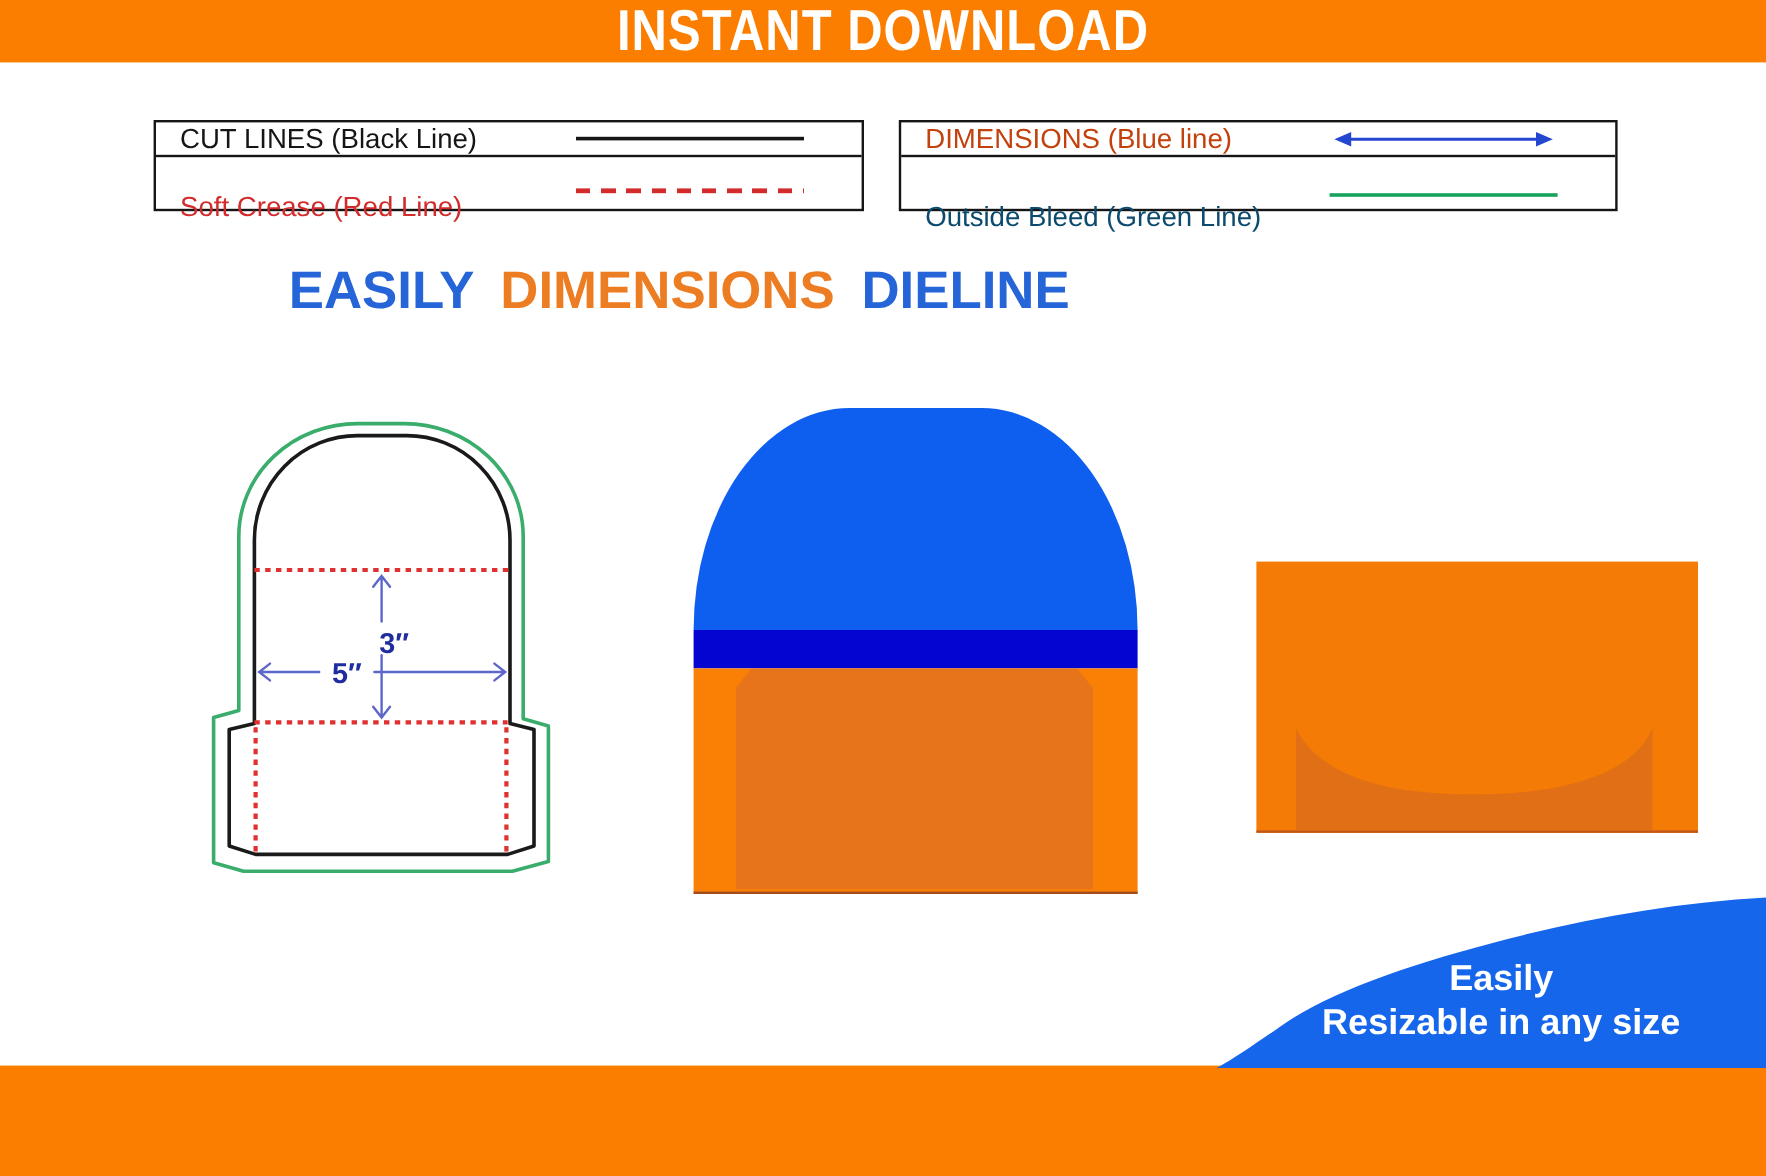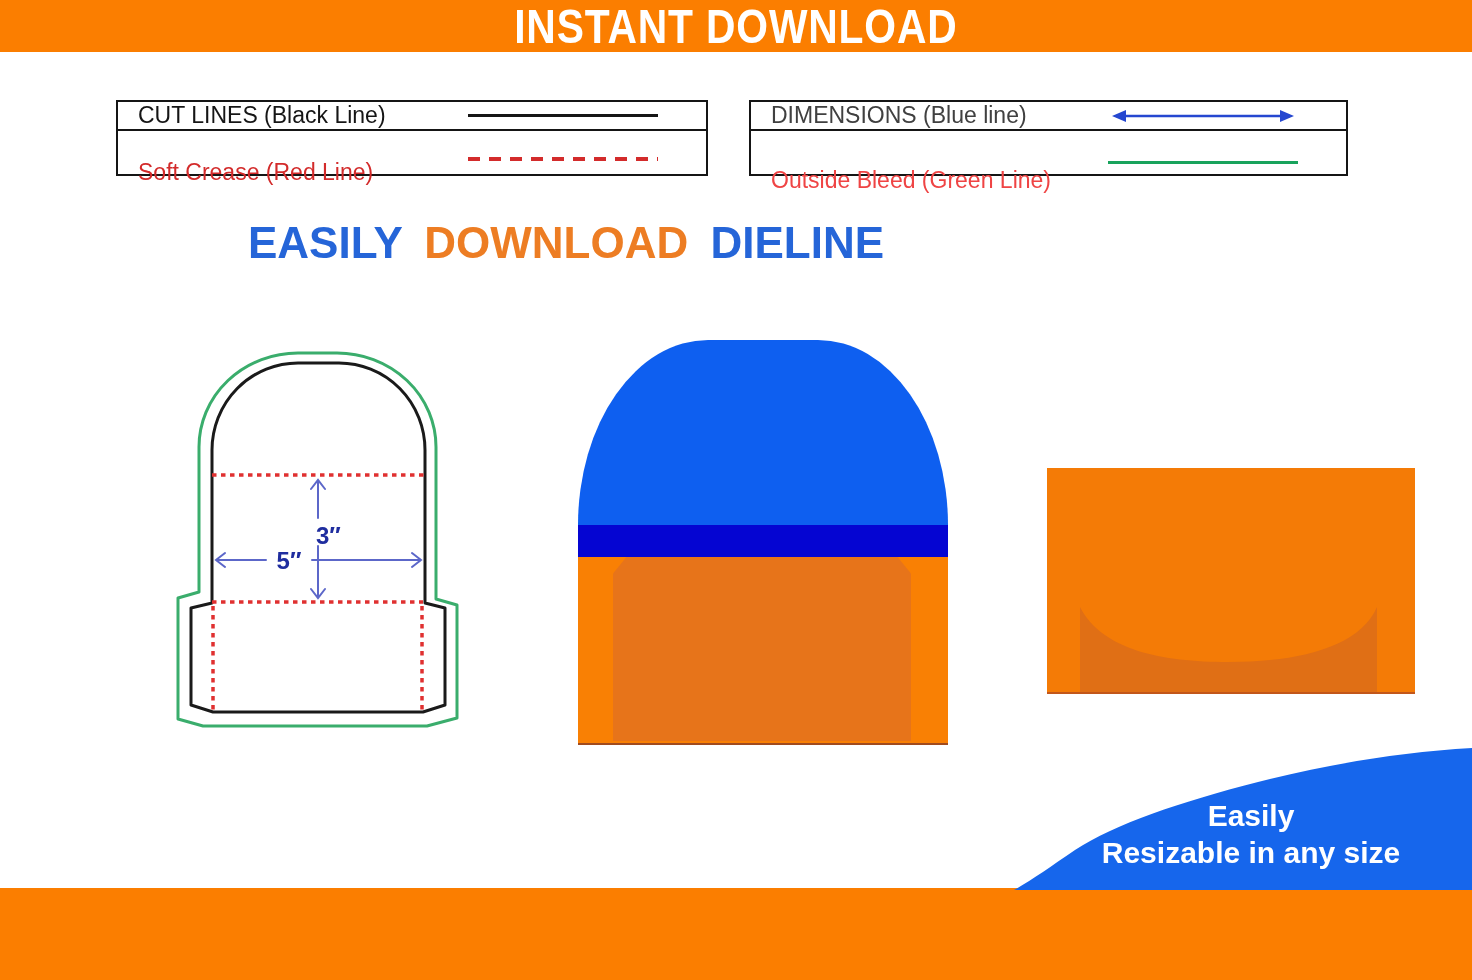--- a/index.html
+++ b/index.html
@@ -17,31 +17,31 @@
     transform:scaleX(.85);white-space:nowrap;
   }
   .footer{
     position:absolute;left:0;top:888px;width:1472px;height:92px;background:#fb7e00;
   }
   
   .legend-box{
     position:absolute;top:100px;height:76px;border:2px solid #151515;
     background:#ffffff;box-sizing:border-box;display:flex;flex-direction:column;
   }
-  .legend-left{left:116px;width:592px;}
+  .legend-left{left:128px;width:592px;}
   .legend-right{left:749px;width:599px;}
   .legend-row{
     flex:1;display:flex;align-items:center;padding-left:20px;box-sizing:border-box;
   }
   .legend-row.second{border-top:2px solid #151515;}
   .legend-label{font-size:23px;white-space:nowrap;}
   .lbl-black{color:#151515;}
   .lbl-red{color:#d32b2b;margin-top:28px;}
-  .lbl-blue{color:#404040;}
-  .lbl-green{color:#ef4444;margin-top:36px;}
+  .lbl-blue{color:#c2410c;}
+  .lbl-green{color:#0c4a6e;margin-top:36px;}
   .sample{margin-left:auto;margin-right:48px;width:190px;flex:none;}
   .sample-solid-black{height:3px;background:#151515;}
   .sample-dashed-red{
     height:4px;
     background:repeating-linear-gradient(90deg,#d32b2b 0 12px,transparent 12px 21px);
   }
   .sample-green-line{height:3px;background:#18a35c;}
   .sample-arrow{height:16px;}
   
   .headline{
@@ -116,21 +116,21 @@
       </span>
     </div>
     <div class="legend-row second">
       <span class="legend-label lbl-green">Outside Bleed (Green Line)</span>
       <span class="sample sample-green-line"></span>
     </div>
   </div>
 
   <div class="headline">
     <span class="hl-blue">EASILY</span>
-    <span class="hl-orange">DOWNLOAD</span>
+    <span class="hl-orange">DIMENSIONS</span>
     <span class="hl-blue">DIELINE</span>
   </div>
 
   <svg class="dieline" width="300" height="400" viewBox="0 0 300 400">
 
     <path d="M 29 252 V 107 A 99 94 0 0 1 128 13 H 167 A 99 94 0 0 1 266 107 V 259 L 287 265 V 378 L 257 386 H 33 L 8 379 V 258 Z" fill="none" stroke="#3aad6c" stroke-width="3" stroke-linejoin="round"></path>
 
     <path d="M 42 263 V 110 A 86 87 0 0 1 128 23 H 169 A 86 87 0 0 1 255 110 V 263 L 275 268 V 365 L 253 372 H 43 L 21 365 V 268 Z" fill="none" stroke="#1a1a1a" stroke-width="3" stroke-linejoin="round"></path>
 
     <path d="M 42 135 H 257" stroke="#e03030" stroke-width="3.5" stroke-dasharray="4.5 4.5" fill="none"></path>

